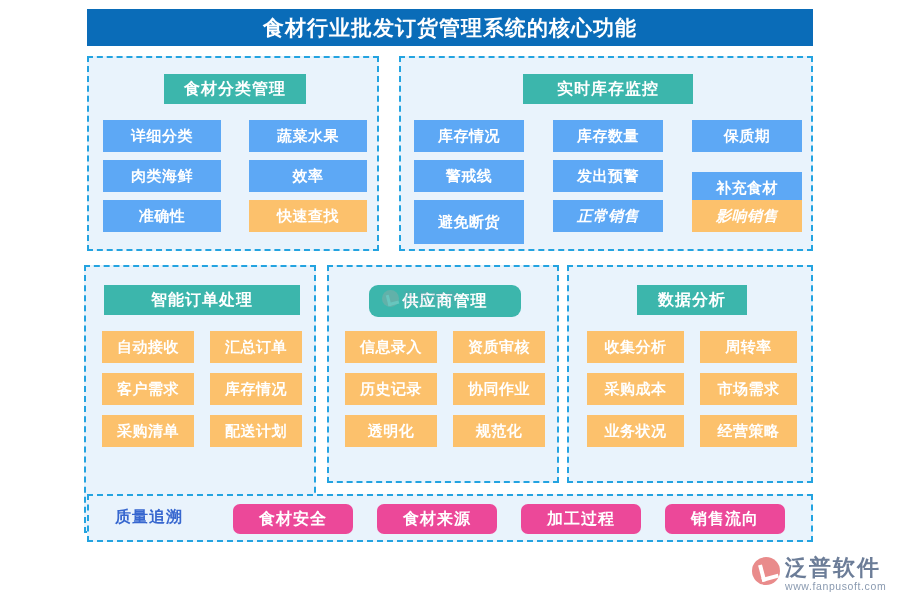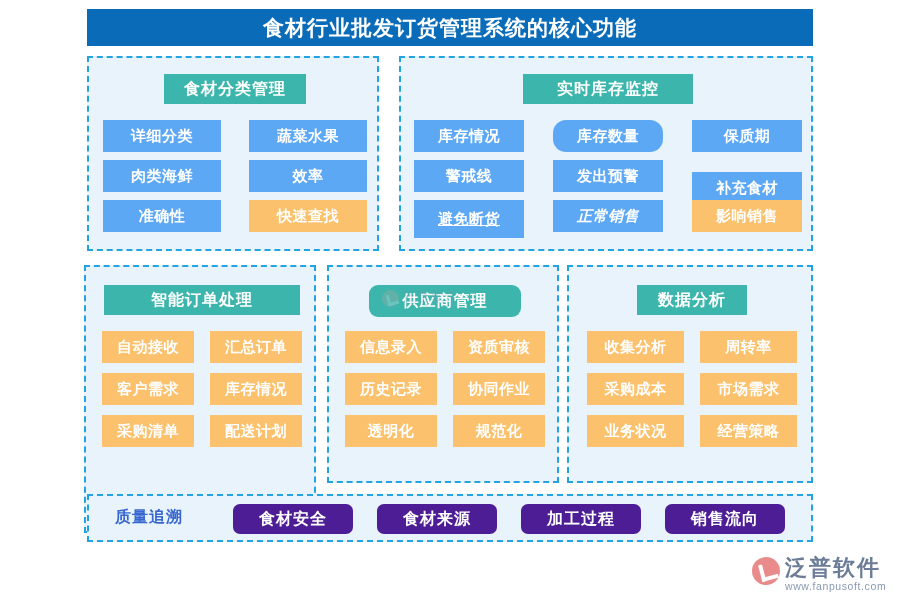--- a/index.html
+++ b/index.html
@@ -97,21 +97,21 @@
     font-size: 16px;
     font-weight: bold;
     color: #3767cf;
     letter-spacing: 1px;
     white-space: nowrap;
   }
   .pill {
     position: absolute;
     top: 8px;
     height: 30px;
-    background: #4c1d95;
+    background: #ec4899;
     color: #ffffff;
     border-radius: 7px;
     font-size: 16px;
     font-weight: bold;
     letter-spacing: 1px;
     display: flex;
     align-items: center;
     justify-content: center;
     white-space: nowrap;
   }
@@ -222,28 +222,28 @@
       <div class="chip blue" style="width: 118px; height: 32px; left: 160px; top: 62px;">蔬菜水果</div>
       <div class="chip blue" style="width: 118px; height: 32px; left: 14px; top: 102px;">肉类海鲜</div>
       <div class="chip blue" style="width: 118px; height: 32px; left: 160px; top: 102px;">效率</div>
       <div class="chip blue" style="width: 118px; height: 32px; left: 14px; top: 142px;">准确性</div>
       <div class="chip orange" style="width: 118px; height: 32px; left: 160px; top: 142px;">快速查找</div>
     </div>
 
   <div class="panel" id="panel-1" style="left:399px; top:56px; width:414px; height:195px;">
       <div class="panel-head" style="width: 170px; height: 30px; left: 122px; top: 16px;">实时库存监控</div>
       <div class="chip blue" style="width: 110px; height: 32px; left: 13px; top: 62px;">库存情况</div>
-      <div class="chip blue" style="width: 110px; height: 32px; left: 152px; top: 62px; border-radius: 13px;">库存数量</div>
+      <div class="chip blue" style="width: 110px; height: 32px; left: 152px; top: 62px;">库存数量</div>
       <div class="chip blue" style="width: 110px; height: 32px; left: 291px; top: 62px;">保质期</div>
       <div class="chip blue" style="width: 110px; height: 32px; left: 13px; top: 102px;">警戒线</div>
       <div class="chip blue" style="width: 110px; height: 32px; left: 152px; top: 102px;">发出预警</div>
       <div class="chip blue" style="width: 110px; height: 32px; left: 291px; top: 102px; margin-top: 12px;">补充食材</div>
-      <div class="chip blue" style="width: 110px; height: 38px; left: 13px; top: 142px; text-decoration: underline;">避免断货</div>
+      <div class="chip blue" style="width: 110px; height: 44px; left: 13px; top: 142px;">避免断货</div>
       <div class="chip blue" style="width: 110px; height: 32px; left: 152px; top: 142px; font-style: italic;">正常销售</div>
-      <div class="chip orange" style="width: 110px; height: 32px; left: 291px; top: 142px;">影响销售</div>
+      <div class="chip orange" style="width: 110px; height: 32px; left: 291px; top: 142px; font-style: italic;">影响销售</div>
     </div>
 
   <div class="panel" id="panel-2" style="left:84px; top:265px; width:232px; height:268px;">
       <div class="panel-head" style="width: 196px; height: 30px; left: 18px; top: 18px;">智能订单处理</div>
       <div class="chip orange" style="width: 92px; height: 32px; left: 16px; top: 64px;">自动接收</div>
       <div class="chip orange" style="width: 92px; height: 32px; left: 124px; top: 64px;">汇总订单</div>
       <div class="chip orange" style="width: 92px; height: 32px; left: 16px; top: 106px;">客户需求</div>
       <div class="chip orange" style="width: 92px; height: 32px; left: 124px; top: 106px;">库存情况</div>
       <div class="chip orange" style="width: 92px; height: 32px; left: 16px; top: 148px;">采购清单</div>
       <div class="chip orange" style="width: 92px; height: 32px; left: 124px; top: 148px;">配送计划</div>

